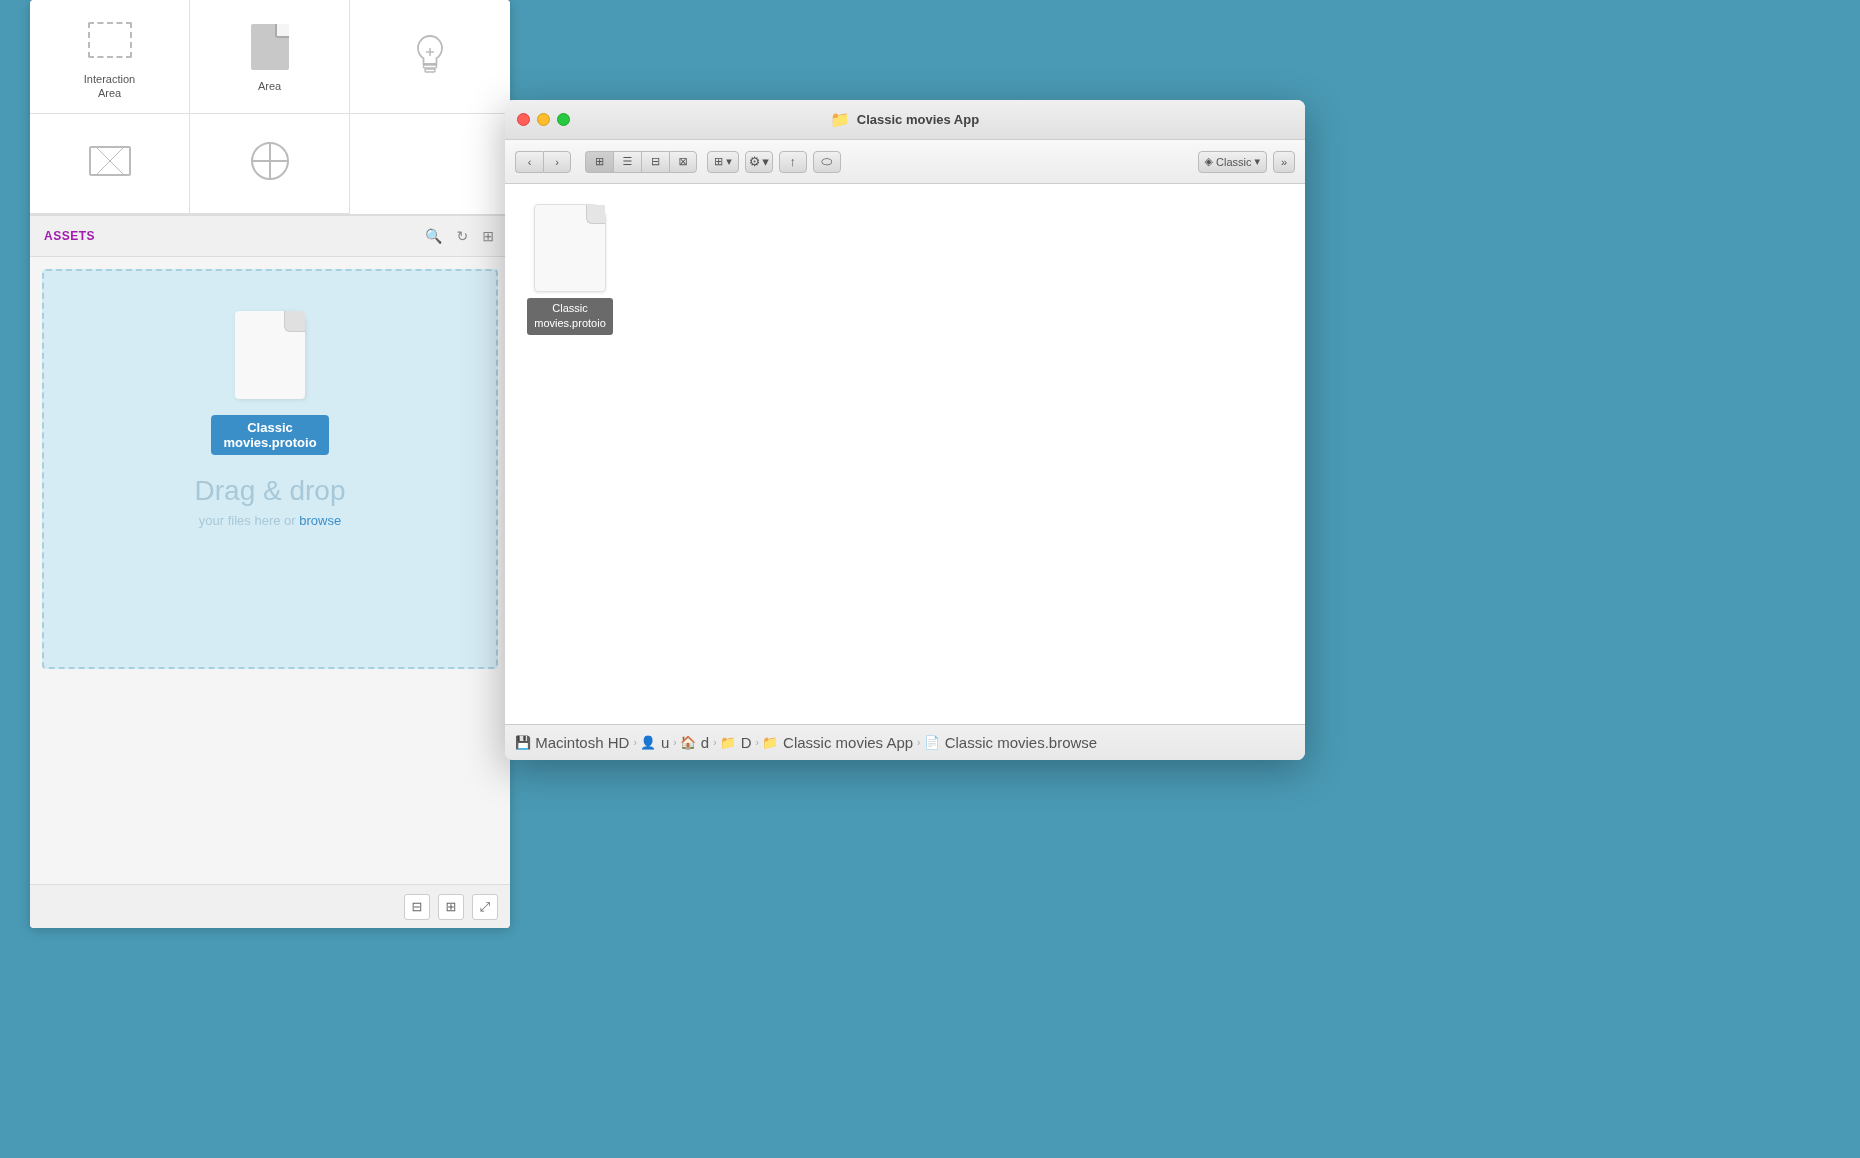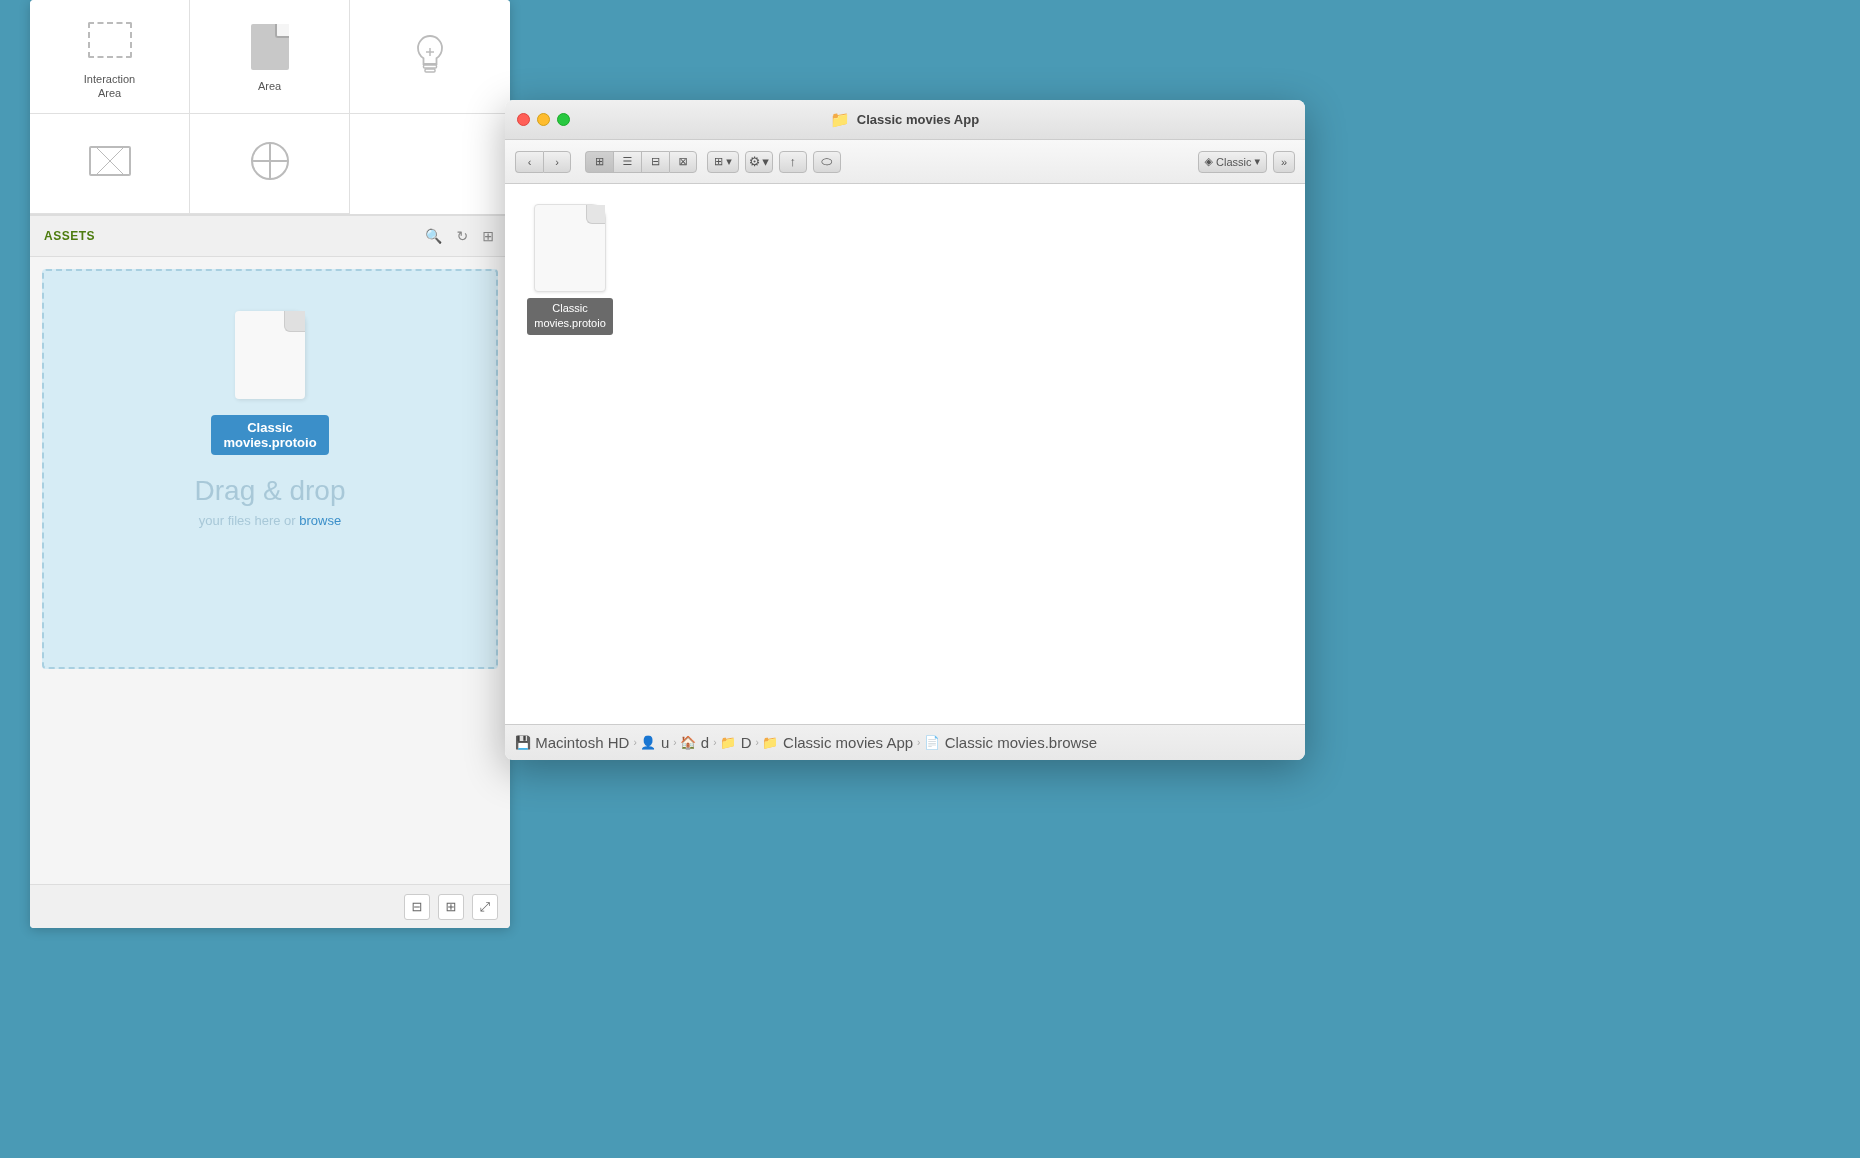--- a/index.html
+++ b/index.html
@@ -139,21 +139,21 @@
       display: flex;
       align-items: center;
       justify-content: space-between;
       border-top: 1px solid #ddd;
       border-bottom: 1px solid #ddd;
     }
 
     .assets-title {
       font-size: 12px;
       font-weight: 700;
-      color: #4d7c0f;
+      color: #a21caf;
       letter-spacing: 0.5px;
     }
 
     .assets-actions {
       display: flex;
       gap: 10px;
     }
 
     .assets-action-btn {
       color: #888;

